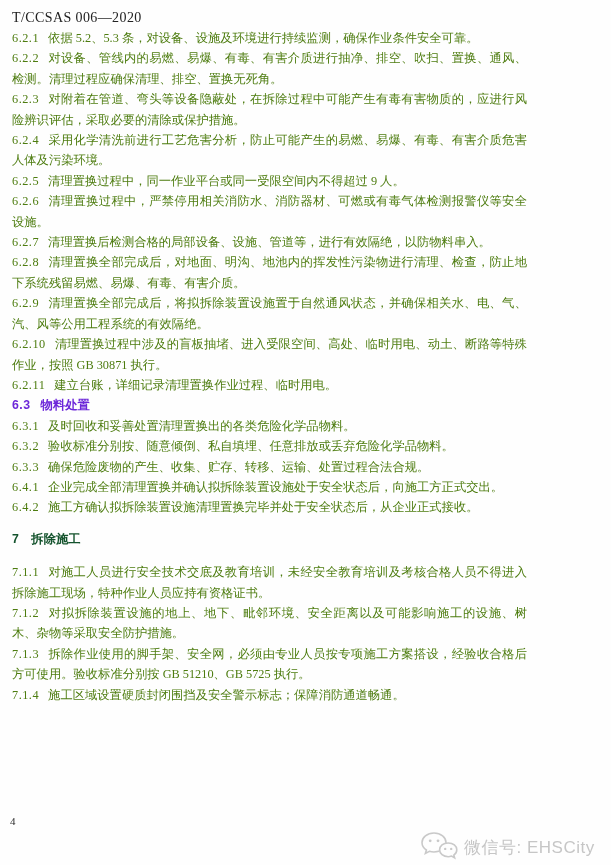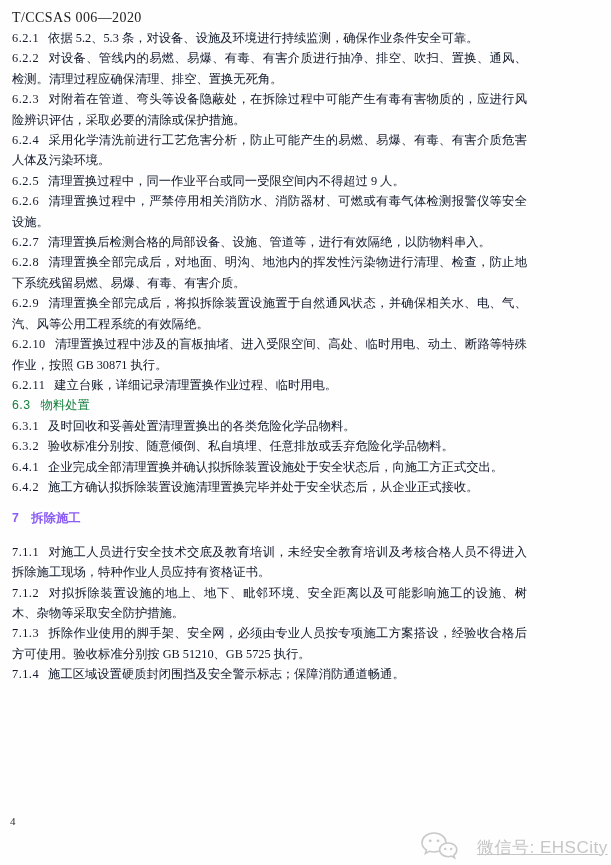--- a/index.html
+++ b/index.html
@@ -25,60 +25,59 @@
     line-height:20px;
     letter-spacing:0.4px;
     color:#222;
   }
   p.clause{
     margin:0;
     font-size:12.3px;
     line-height:20.4px;
     text-align:justify;
     text-justify:inter-ideograph;
-    color:#0f172a;
+    color:#4d7c0f;
   }
   p.clause .num{
     display:inline-block;
     margin-right:9px;
     letter-spacing:0.5px;
     white-space:nowrap;
   }
   p.heading{
-    font-weight:normal;
+    font-weight:bold;
     font-family:"Liberation Sans","DejaVu Sans",sans-serif;
-    color:#15803d;
+    color:#6d28d9;
   }
   p.heading .num{margin-right:10px;}
   p.section{
     margin-top:11px;
     margin-bottom:13px;
     font-weight:bold;
     font-family:"Liberation Sans","DejaVu Sans",sans-serif;
-    color:#8b5cf6;
+    color:#14532d;
   }
   p.section .num{margin-right:12px;}
   .page-number{
     position:absolute;
     left:10px;top:815px;
     font-size:11px;
     color:#2a2a2a;
   }
   .watermark{
     position:absolute;
     left:420px;top:831px;
     display:flex;
     align-items:center;
-    gap:18px;
+    gap:5px;
     color:#c6c6c6;
     font-family:"Liberation Sans","DejaVu Sans",sans-serif;
     font-size:17px;
     letter-spacing:0.5px;
     user-select:none;
-    text-decoration:underline;
   }
   .watermark svg{display:block;}
 </style>
 </head>
 <body>
 
 <div class="page">
 
   <div class="doc">
     <div class="doc-header">T/CCSAS 006—2020</div>
@@ -91,20 +90,21 @@
     <p class="clause"><span class="num">6.2.6</span><span>清理置换过程中，严禁停用相关消防水、消防器材、可燃或有毒气体检测报警仪等安全设施。</span></p>
     <p class="clause"><span class="num">6.2.7</span><span>清理置换后检测合格的局部设备、设施、管道等，进行有效隔绝，以防物料串入。</span></p>
     <p class="clause"><span class="num">6.2.8</span><span>清理置换全部完成后，对地面、明沟、地池内的挥发性污染物进行清理、检查，防止地下系统残留易燃、易爆、有毒、有害介质。</span></p>
     <p class="clause"><span class="num">6.2.9</span><span>清理置换全部完成后，将拟拆除装置设施置于自然通风状态，并确保相关水、电、气、汽、风等公用工程系统的有效隔绝。</span></p>
     <p class="clause"><span class="num">6.2.10</span><span>清理置换过程中涉及的盲板抽堵、进入受限空间、高处、临时用电、动土、断路等特殊作业，按照 GB 30871 执行。</span></p>
     <p class="clause"><span class="num">6.2.11</span><span>建立台账，详细记录清理置换作业过程、临时用电。</span></p>
 
     <p class="clause heading"><span class="num">6.3</span><span>物料处置</span></p>
     <p class="clause"><span class="num">6.3.1</span><span>及时回收和妥善处置清理置换出的各类危险化学品物料。</span></p>
     <p class="clause"><span class="num">6.3.2</span><span>验收标准分别按、随意倾倒、私自填埋、任意排放或丢弃危险化学品物料。</span></p>
+    <p class="clause"><span class="num">6.3.3</span><span>确保危险废物的产生、收集、贮存、转移、运输、处置过程合法合规。</span></p>
 
     <p class="clause"><span class="num">6.4.1</span><span>企业完成全部清理置换并确认拟拆除装置设施处于安全状态后，向施工方正式交出。</span></p>
     <p class="clause"><span class="num">6.4.2</span><span>施工方确认拟拆除装置设施清理置换完毕并处于安全状态后，从企业正式接收。</span></p>
 
     <p class="clause section"><span class="num">7</span><span>拆除施工</span></p>
 
     <p class="clause"><span class="num">7.1.1</span><span>对施工人员进行安全技术交底及教育培训，未经安全教育培训及考核合格人员不得进入拆除施工现场，特种作业人员应持有资格证书。</span></p>
     <p class="clause"><span class="num">7.1.2</span><span>对拟拆除装置设施的地上、地下、毗邻环境、安全距离以及可能影响施工的设施、树木、杂物等采取安全防护措施。</span></p>
     <p class="clause"><span class="num">7.1.3</span><span>拆除作业使用的脚手架、安全网，必须由专业人员按专项施工方案搭设，经验收合格后方可使用。验收标准分别按 GB 51210、GB 5725 执行。</span></p>
     <p class="clause"><span class="num">7.1.4</span><span>施工区域设置硬质封闭围挡及安全警示标志；保障消防通道畅通。</span></p>

